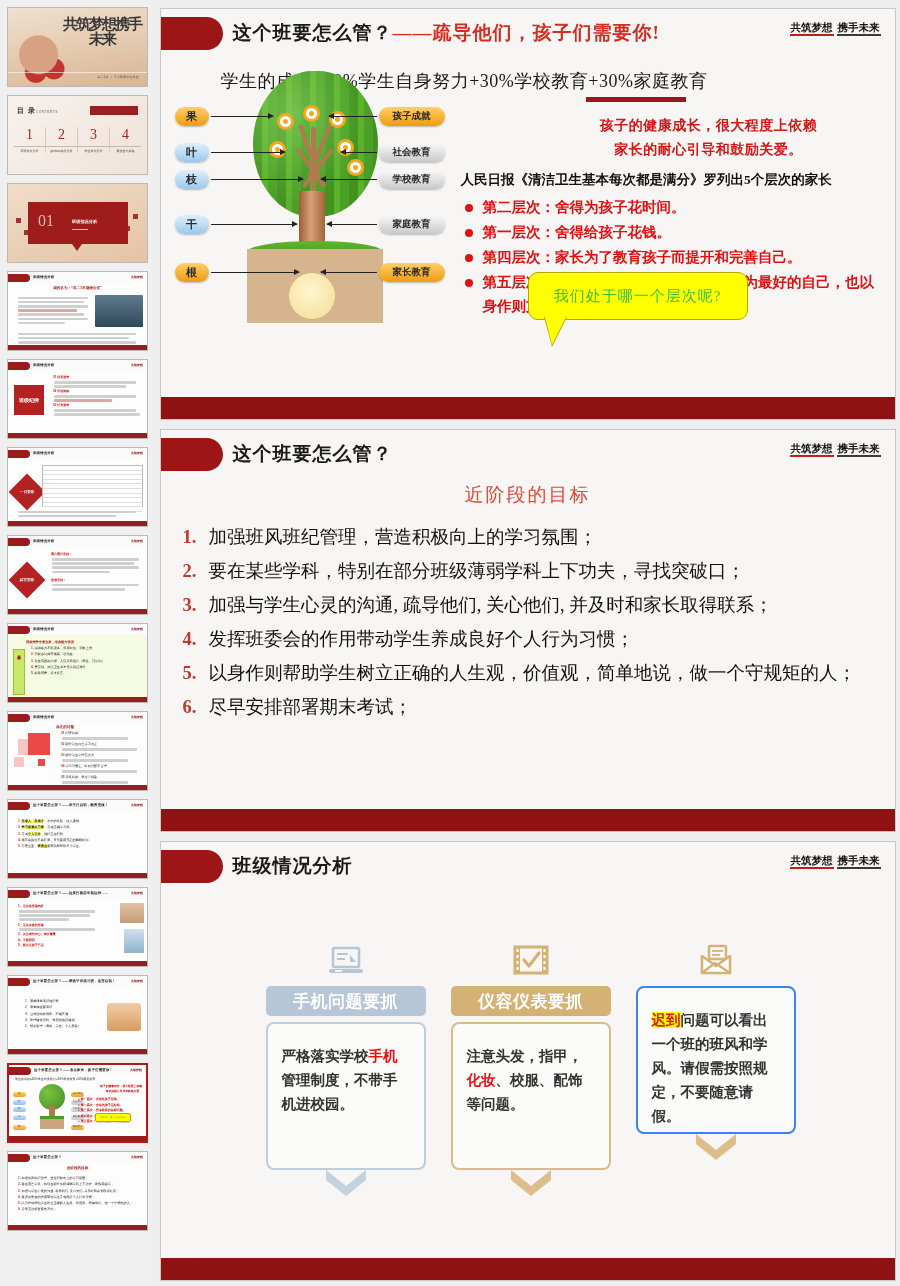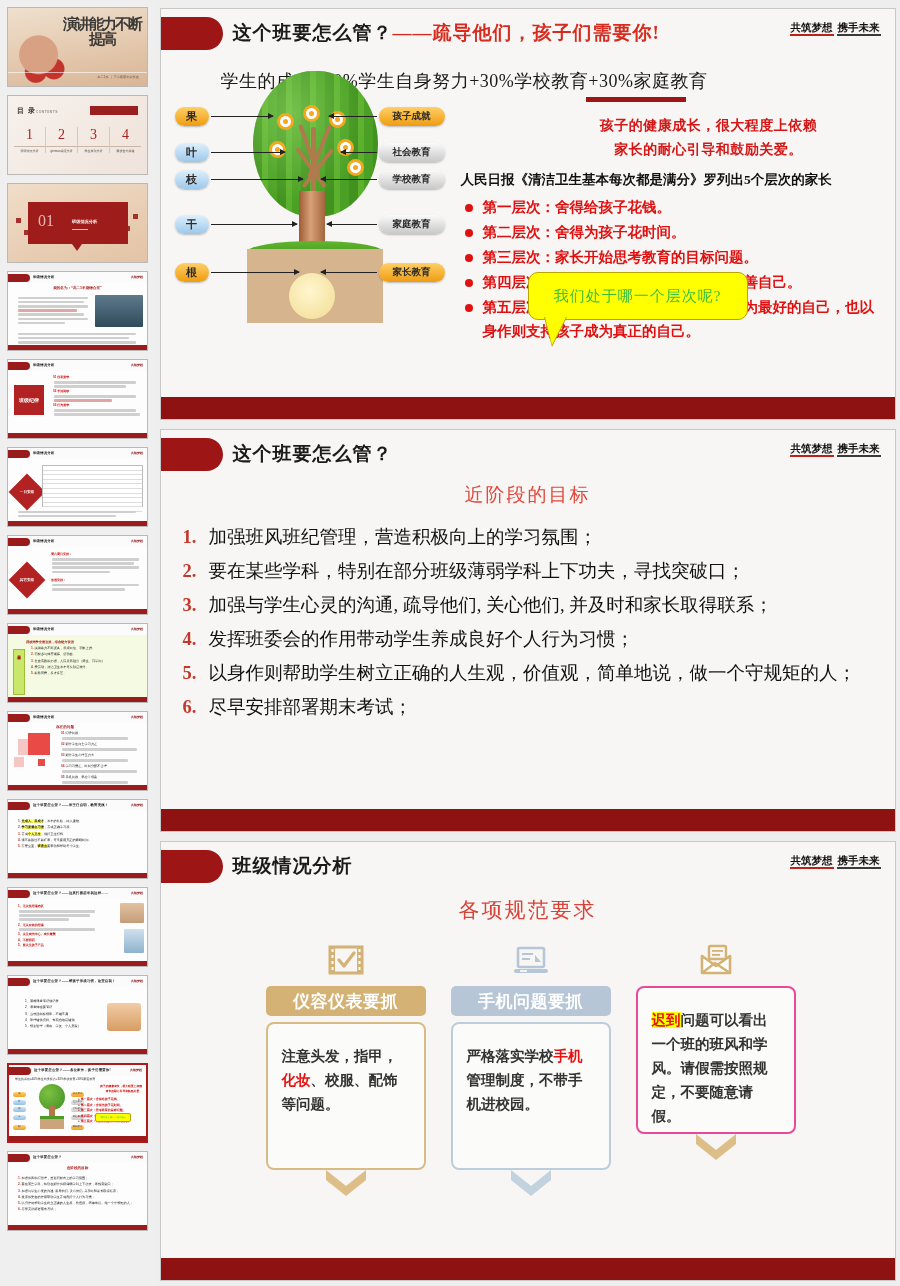--- a/index.html
+++ b/index.html
@@ -148,21 +148,21 @@
 </style>
 </head>
 <body>
 
 <div class="app">
 
   <div class="sidebar">
 
     <div class="thumb">
       <div class="tthumb-photo"></div>
-      <div class="tthumb-word">演讲能力不断提高</div>
+      <div class="tthumb-word">共筑梦想携手未来</div>
       <div class="tthumb-bar"></div>
       <div class="tthumb-sub">高二1班 ｜ 下学期期中家长会</div>
     </div>
 
     <div class="thumb">
       <div class="cthumb">
         <div class="hd"><span>目 录</span><small>CONTENTS</small></div>
         <div class="rbar"></div>
         <div class="nums">
           <div class="num">
@@ -527,23 +527,22 @@
         <div class="arrow left" style="left:152px;top:116px;width:56px;"></div>
         <div class="arrow left" style="left:158px;top:161px;width:50px;"></div>
         <div class="arrow left" style="left:152px;top:209px;width:56px;"></div>
       </div>
 
       <div class="s1-r1">孩子的健康成长，很大程度上依赖</div>
       <div class="s1-r2">家长的耐心引导和鼓励关爱。</div>
       <div class="s1-src">人民日报《清洁卫生基本每次都是满分》罗列出5个层次的家长</div>
 
       <div class="s1-list">
+        <div class="s1-li">第二层次：舍得为孩子花时间。</div>
         <div class="s1-li">第一层次：舍得给孩子花钱。</div>
-        <div class="s1-li">第二层次：舍得为孩子花时间。</div>
-        <div class="s1-li">第三层次：家长开始思考教育的目标问题。</div>
         <div class="s1-li">第四层次：家长为了教育孩子而提开和完善自己。</div>
         <div class="s1-li wrap">第五层次：父母尽己所能支持鼓励孩子成为最好的自己，也以身作则支持孩子成为真正的自己。</div>
       </div>
 
       <div class="bubble">
           <span>我们处于哪一个层次呢?</span>
         </div>
       <div class="foot"></div>
     </div>
 
@@ -582,23 +581,42 @@
       </div>
       <div class="foot"></div>
     </div>
 
     <div class="slide" id="slide3">
       <div class="hdr">
         <div class="pill"></div>
         <div class="htitle">班级情况分析</div>
         <div class="logo"><span class="a">共筑梦想</span><span class="b">携手未来</span></div>
       </div>
-      <div class="s3-sub">各项规范要求</div>
 
       <div class="cards">
+
+        <div class="card">
+          <div class="ico">
+            <svg width="40" height="40" viewBox="0 0 40 40">
+              <rect x="7" y="8" width="26" height="19" rx="1.5" fill="none" stroke="#b6c6d6" stroke-width="2.6"></rect>
+              <rect x="11" y="13" width="11" height="2" fill="#b6c6d6"></rect>
+              <rect x="11" y="18" width="8" height="2" fill="#b6c6d6"></rect>
+              <path d="M24 15 L30 22 L24 22 Z" fill="#b6c6d6"></path>
+              <rect x="3" y="29" width="34" height="4" rx="2" fill="#b6c6d6"></rect>
+              <rect x="9" y="30.2" width="7" height="1.6" fill="#fff"></rect>
+            </svg>
+          </div>
+          <div class="cap" style="background:#b6c6d6;">手机问题要抓</div>
+          <div class="box" style="border:2px solid #bccddc;">
+            <p><span>严格落实学校</span><em>手机</em><span>管理制度，不带手机进校园。</span></p>
+          </div>
+          <svg class="chevron" viewBox="0 0 40 26">
+              <path d="M0 0 L20 16 L40 0 L40 10 L20 26 L0 10 Z" fill="#c2d2de"></path>
+            </svg>
+        </div>
 
         <div class="card">
           <div class="ico">
             <svg width="40" height="40" viewBox="0 0 40 40">
               <rect x="4" y="7" width="32" height="26" fill="none" stroke="#d4b275" stroke-width="3"></rect>
               <rect x="4" y="7" width="5" height="26" fill="#d4b275"></rect>
               <rect x="31" y="7" width="5" height="26" fill="#d4b275"></rect>
               <rect x="5.5" y="9" width="2" height="3" fill="#fff"></rect>
                 <rect x="5.5" y="15" width="2" height="3" fill="#fff"></rect>
               <rect x="5.5" y="21" width="2" height="3" fill="#fff"></rect>
@@ -615,48 +633,28 @@
             <p><span>注意头发，指甲，</span><em>化妆</em><span>、校服、配饰等问题。</span></p>
           </div>
           <svg class="chevron" viewBox="0 0 40 26">
               <path d="M0 0 L20 16 L40 0 L40 10 L20 26 L0 10 Z" fill="#ddbe88"></path>
             </svg>
         </div>
 
         <div class="card">
           <div class="ico">
             <svg width="40" height="40" viewBox="0 0 40 40">
-              <rect x="7" y="8" width="26" height="19" rx="1.5" fill="none" stroke="#b6c6d6" stroke-width="2.6"></rect>
-              <rect x="11" y="13" width="11" height="2" fill="#b6c6d6"></rect>
-              <rect x="11" y="18" width="8" height="2" fill="#b6c6d6"></rect>
-              <path d="M24 15 L30 22 L24 22 Z" fill="#b6c6d6"></path>
-              <rect x="3" y="29" width="34" height="4" rx="2" fill="#b6c6d6"></rect>
-              <rect x="9" y="30.2" width="7" height="1.6" fill="#fff"></rect>
-            </svg>
-          </div>
-          <div class="cap" style="background:#b6c6d6;">手机问题要抓</div>
-          <div class="box" style="border:2px solid #bccddc;">
-            <p><span>严格落实学校</span><em>手机</em><span>管理制度，不带手机进校园。</span></p>
-          </div>
-          <svg class="chevron" viewBox="0 0 40 26">
-              <path d="M0 0 L20 16 L40 0 L40 10 L20 26 L0 10 Z" fill="#c2d2de"></path>
-            </svg>
-        </div>
-
-        <div class="card">
-          <div class="ico">
-            <svg width="40" height="40" viewBox="0 0 40 40">
               <rect x="13" y="6" width="17" height="13" rx="1.5" fill="none" stroke="#d4b275" stroke-width="2.4"></rect>
               <rect x="16" y="10" width="11" height="1.8" fill="#d4b275"></rect>
               <rect x="16" y="14" width="8" height="1.8" fill="#d4b275"></rect>
               <path d="M6 16 L20 26 L34 16 L34 33 L6 33 Z" fill="#fff" stroke="#d4b275" stroke-width="2.6" stroke-linejoin="round"></path>
               <path d="M6 33 L19 23 L34 33" fill="none" stroke="#d4b275" stroke-width="2.4" stroke-linejoin="round"></path>
             </svg>
           </div>
-          <div class="box" style="border:2px solid #ec4899;">
+          <div class="box" style="border:2px solid #3b82f6;">
             <p><em style="background:#ffff00;">迟到</em><span>问题可以看出一个班的班风和学风。请假需按照规定，不要随意请假。</span></p>
           </div>
           <svg class="chevron" viewBox="0 0 40 26">
               <path d="M0 0 L20 16 L40 0 L40 10 L20 26 L0 10 Z" fill="#ddbe88"></path>
             </svg>
         </div>
 
       </div>
       <div class="foot"></div>
     </div>

